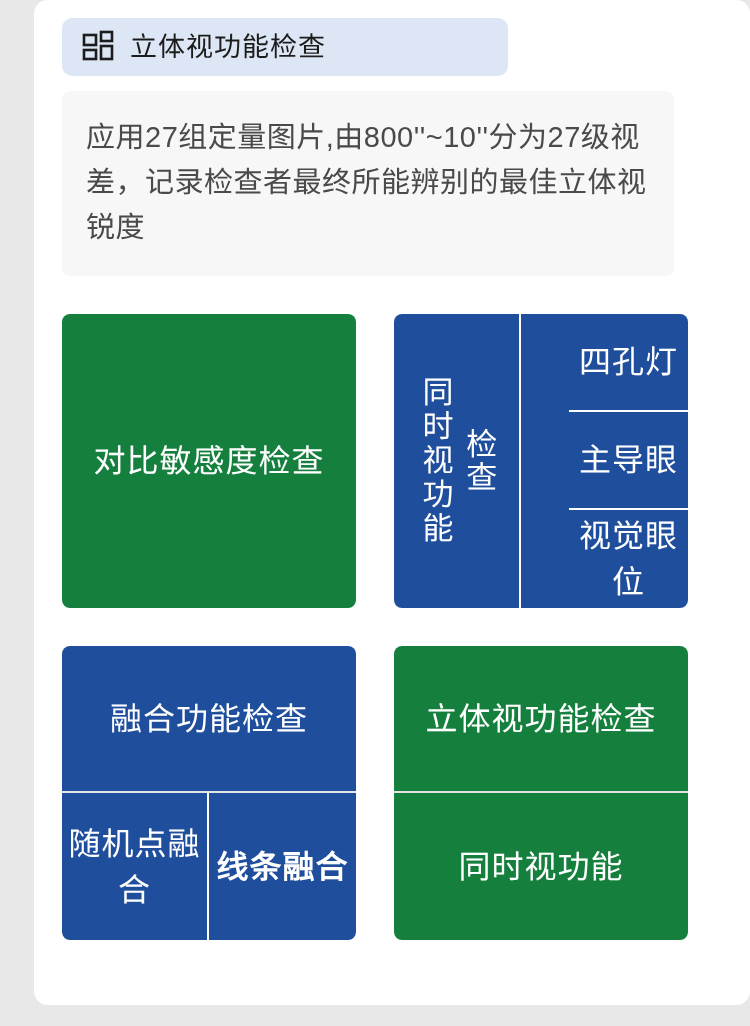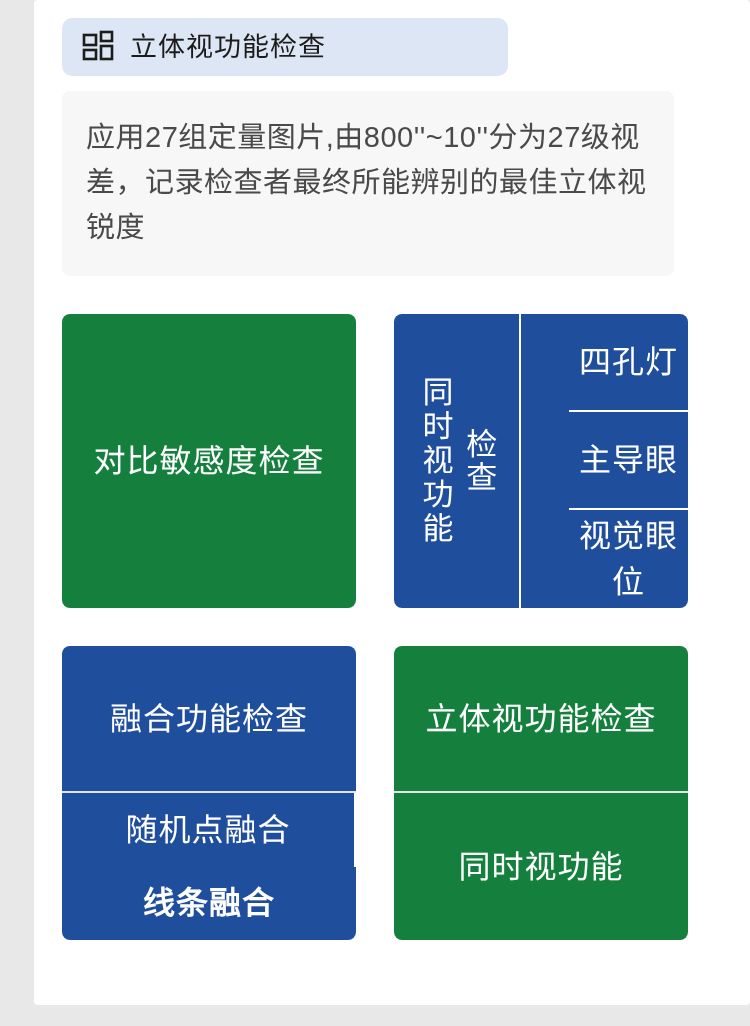--- a/index.html
+++ b/index.html
@@ -21,21 +21,21 @@
     box-sizing: border-box;
     padding: 0;
   }
 
   .card {
     position: absolute;
     left: 34px;
     top: 0;
     width: 716px;
     background: #ffffff;
-    border-radius: 4px;
+    border-radius: 14px;
     min-height: 1005px;
     box-sizing: border-box;
     padding: 16px 28px 0 28px;
   }
 
   
   .header-pill {
     display: flex;
     align-items: center;
     gap: 14px;
@@ -158,21 +158,20 @@
     flex: 0 0 50%;
     display: flex;
     align-items: center;
     justify-content: center;
     border-bottom: 2px solid #e5e5e5;
     box-sizing: border-box;
   }
   .bottom-pane {
     flex: 1 1 auto;
     display: flex;
-    flex-direction: column;
   }
   .bottom-cell {
     flex: 1 1 50%;
     display: flex;
     align-items: center;
     justify-content: center;
     border-right: 2px solid #ffffff;
     box-sizing: border-box;
     text-align: center;
   }

